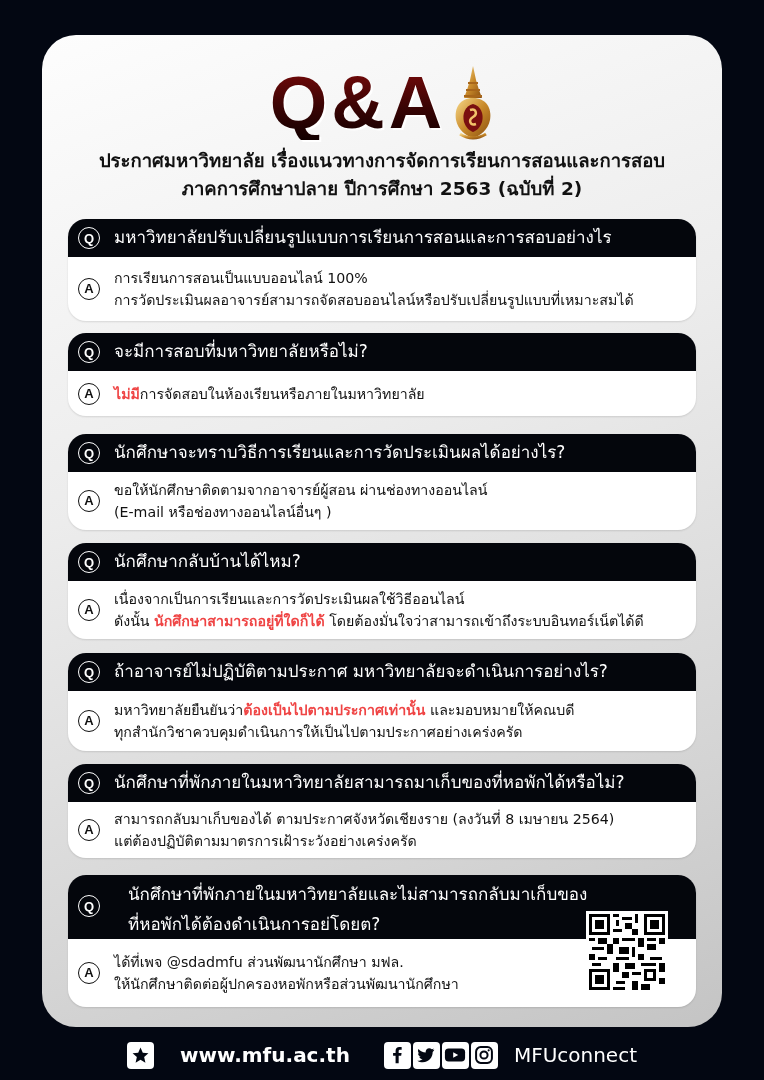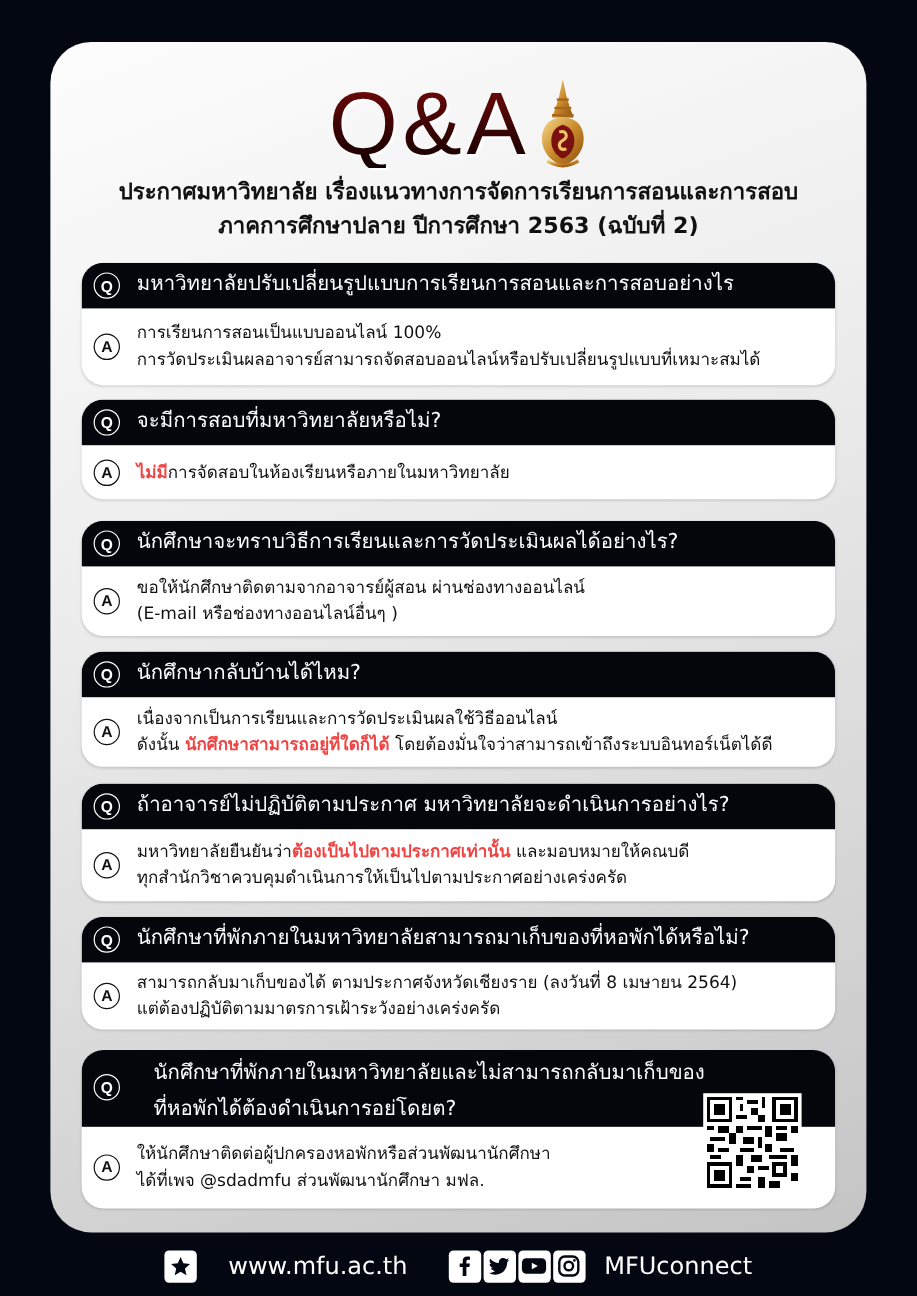--- a/index.html
+++ b/index.html
@@ -10,21 +10,21 @@
     position: absolute; left: 42px; top: 35px; width: 680px; height: 992px;
     border-radius: 34px;
     background: linear-gradient(160deg, #fdfdfd 0%, #ececec 40%, #d6d6d6 75%, #c4c4c4 100%);
   }
 
   .title-row {
     position: absolute; left: 0; top: 28px; width: 100%; height: 80px;
     display: flex; justify-content: center; align-items: center; gap: 4px;
   }
   .qa-title {
-    font-family: "Liberation Sans", sans-serif; font-weight: 400; font-size: 74px;
+    font-family: "Liberation Sans", sans-serif; font-weight: 700; font-size: 74px;
     letter-spacing: 4px;
     background: linear-gradient(180deg, #7a0a0a 0%, #3a0404 55%, #120000 100%);
     -webkit-background-clip: text; background-clip: text; color: transparent;
     text-shadow: none;
     filter: drop-shadow(2px 2px 0 #ffffff);
     line-height: 1;
   }
   .emblem { width: 42px; height: 78px; margin-left: 2px; }
 
   .heading {
@@ -63,21 +63,21 @@
 
   .footer {
     position: absolute; left: 0; top: 1030px; width: 764px; height: 50px;
     display: flex; align-items: center; justify-content: center;
     color: #fff; font-size: 20px;
   }
   .f-icon {
     width: 27px; height: 27px; background: #fff; border-radius: 4px;
     display: inline-flex; align-items: center; justify-content: center; margin-right: 2px;
   }
-  .f-site { margin-left: 24px; margin-right: 34px; }
+  .f-site { margin-left: 24px; margin-right: 34px; font-weight: bold; }
   .f-brand { margin-left: 14px; }
 </style>
 </head>
 <body>
 
 <div class="panel">
 
   <div class="title-row">
     <span class="qa-title">Q&amp;A</span>
     <svg class="emblem" viewBox="0 0 42 78">
@@ -191,22 +191,22 @@
     <div class="q" style="height:64px; padding-top:4px;">
       <span class="badge qb" style="margin-top:16px;">Q</span>
       <div class="qtext2">
         <div>นักศึกษาที่พักภายในมหาวิทยาลัยและไม่สามารถกลับมาเก็บของ</div>
         <div>ที่หอพักได้ต้องดำเนินการอย่โดยต?</div>
       </div>
     </div>
     <div class="a" style="height:68px;">
       <span class="badge ab">A</span>
       <div>
+        <div>ได้ที่เพจ @sdadmfu ส่วนพัฒนานักศึกษา มฟล.</div>
         <div>ให้นักศึกษาติดต่อผู้ปกครองหอพักหรือส่วนพัฒนานักศึกษา</div>
-        <div>ได้ที่เพจ @sdadmfu ส่วนพัฒนานักศึกษา มฟล.</div>
       </div>
     </div>
     <div class="qr">
       <svg viewBox="0 0 25 25" width="76" height="76" shape-rendering="crispEdges">
         <rect width="25" height="25" fill="#fff"></rect>
         <g fill="#000">
           <rect x="0" y="0" width="7" height="7"></rect>
             <rect x="1" y="1" width="5" height="5" fill="#fff"></rect>
             <rect x="2" y="2" width="3" height="3"></rect>
           <rect x="18" y="0" width="7" height="7"></rect>

